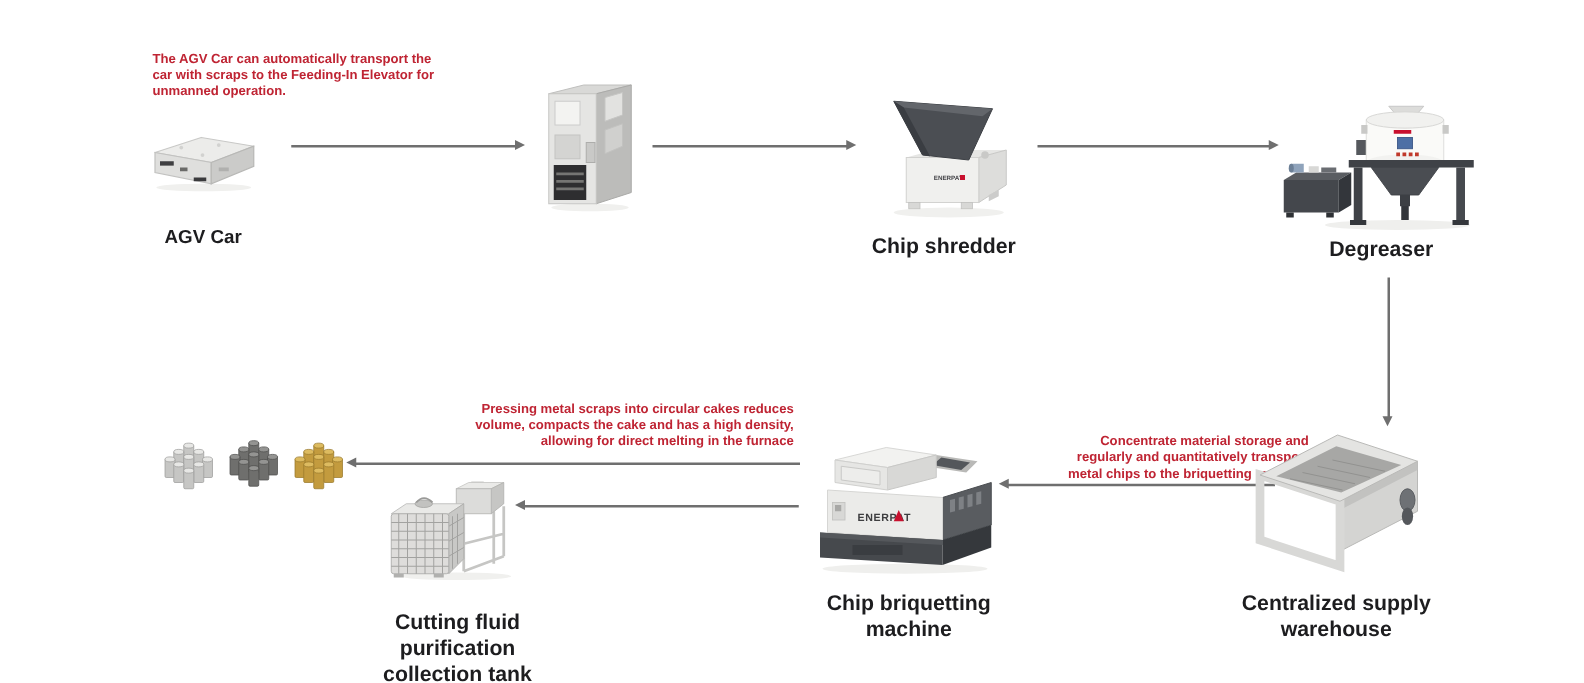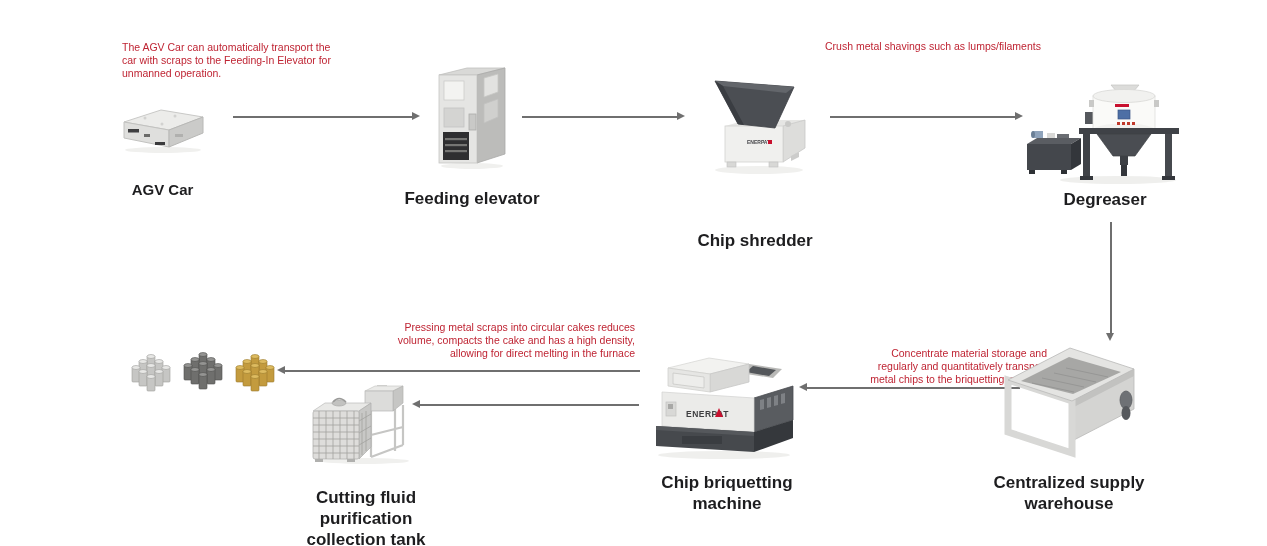--- a/index.html
+++ b/index.html
@@ -4,21 +4,21 @@
 <style>
   html,body{margin:0;padding:0;background:#ffffff;}
   .canvas{
     position:relative;width:1267px;height:546px;background:var(--c-background,#ffffff);
     font-family:"Liberation Sans", sans-serif;overflow:hidden;
   }
   
   .note{
     position:absolute;
     color:var(--c-annotation,#bf2433);
-    font-size:10.5px;line-height:13px;font-weight:400;
+    font-size:10.5px;line-height:13px;font-weight:700;
     white-space:pre;
   }
   .note.align-right{text-align:right;}
   .note.align-center{text-align:center;transform:translateX(-50%);}
   
   .node{position:absolute;margin:0;display:flex;flex-direction:column;align-items:center;}
   .node svg{display:block;}
   .node figcaption{
     color:var(--c-label,#1d1d1f);
     font-size:17px;line-height:21px;font-weight:700;
@@ -50,21 +50,20 @@
   .cl-gold{--b:#c39b3e;--t:#ddbb60;--e:#9a7a2c;}
 </style>
 </head>
 <body>
 
 <div class="canvas">
 
   <div class="note" style="left:122px;top:41px;">The AGV Car can automatically transport the
 car with scraps to the Feeding-In Elevator for
 unmanned operation.</div>
-  <div class="note" style="left:825px;top:40px;">Crush metal shavings such as lumps/filaments</div>
   <div class="note align-right" style="right:220px;top:321px;margin-top:26px;">Concentrate material storage and
 regularly and quantitatively transport
 metal chips to the briquetting machine</div>
   <div class="note align-right" style="right:632px;top:321px;">Pressing metal scraps into circular cakes reduces
 volume, compacts the cake and has a high density,
 allowing for direct melting in the furnace</div>
 
   <div class="arrow arrow-h arrow-right" style="left:233px;top:116px;width:180px;"></div>
   <div class="arrow arrow-h arrow-right" style="left:522px;top:116px;width:156px;"></div>
   <div class="arrow arrow-h arrow-right" style="left:830px;top:116px;width:186px;"></div>
@@ -99,24 +98,23 @@
       <rect x="8" y="15" width="20" height="19" fill="#f3f3f1" stroke="#cccccb" stroke-width="0.8"></rect>
       <rect x="8" y="42" width="20" height="19" fill="#d4d4d2" stroke="#c4c4c2" stroke-width="0.8"></rect>
       <polygon points="48,12 62,8 62,26 48,31" fill="#e2e2e0" stroke="#c6c6c4" stroke-width="0.8"></polygon>
       <polygon points="48,38 62,33 62,51 48,57" fill="#d0d0ce" stroke="#c2c2c0" stroke-width="0.8"></polygon>
       <rect x="7" y="66" width="26" height="28" fill="#2e2e30"></rect>
       <rect x="9" y="72" width="22" height="2.2" fill="#757573"></rect>
       <rect x="9" y="78" width="22" height="2.2" fill="#757573"></rect>
       <rect x="9" y="84" width="22" height="2.2" fill="#757573"></rect>
       <rect x="33" y="48" width="7" height="16" fill="#c9c9c7" stroke="#adadab" stroke-width="0.8"></rect>
     </svg>
-    <figcaption style="margin-top:18px;">Feeding elevator</figcaption>
-  </figure>
-
-  <figure class="node" style="left:690px;top:76px;width:130px;gap:44px;">
+  </figure>
+
+  <figure class="node" style="left:690px;top:76px;width:130px;">
     <svg width="120" height="102" viewBox="0 0 120 102">
       <ellipse cx="64" cy="94" rx="44" ry="4" fill="#f0f0ee"></ellipse>
       <polygon points="30,50 88,50 110,44 52,44" fill="#e6e6e4"></polygon>
       <polygon points="88,50 110,44 110,72 88,86" fill="#dddddb" stroke="#c8c8c6" stroke-width="0.8"></polygon>
       <rect x="30" y="50" width="58" height="36" fill="#f0f0ee" stroke="#d2d2d0" stroke-width="0.8"></rect>
       <polygon points="20,5 99,11 80,52 43,48" fill="#4b4e53" stroke="#3c3f44" stroke-width="0.8"></polygon>
       <polygon points="20,5 99,11 91,17 28,10" fill="#63666b"></polygon>
       <polygon points="20,5 28,10 49,49 43,48" fill="#3a3d42"></polygon>
       <circle cx="93" cy="48" r="3" fill="#c9c9c7"></circle>
       <text x="52" y="68" font-size="5" font-weight="bold" fill="#46464a" font-family="Liberation Sans, sans-serif">ENERPAT</text>

